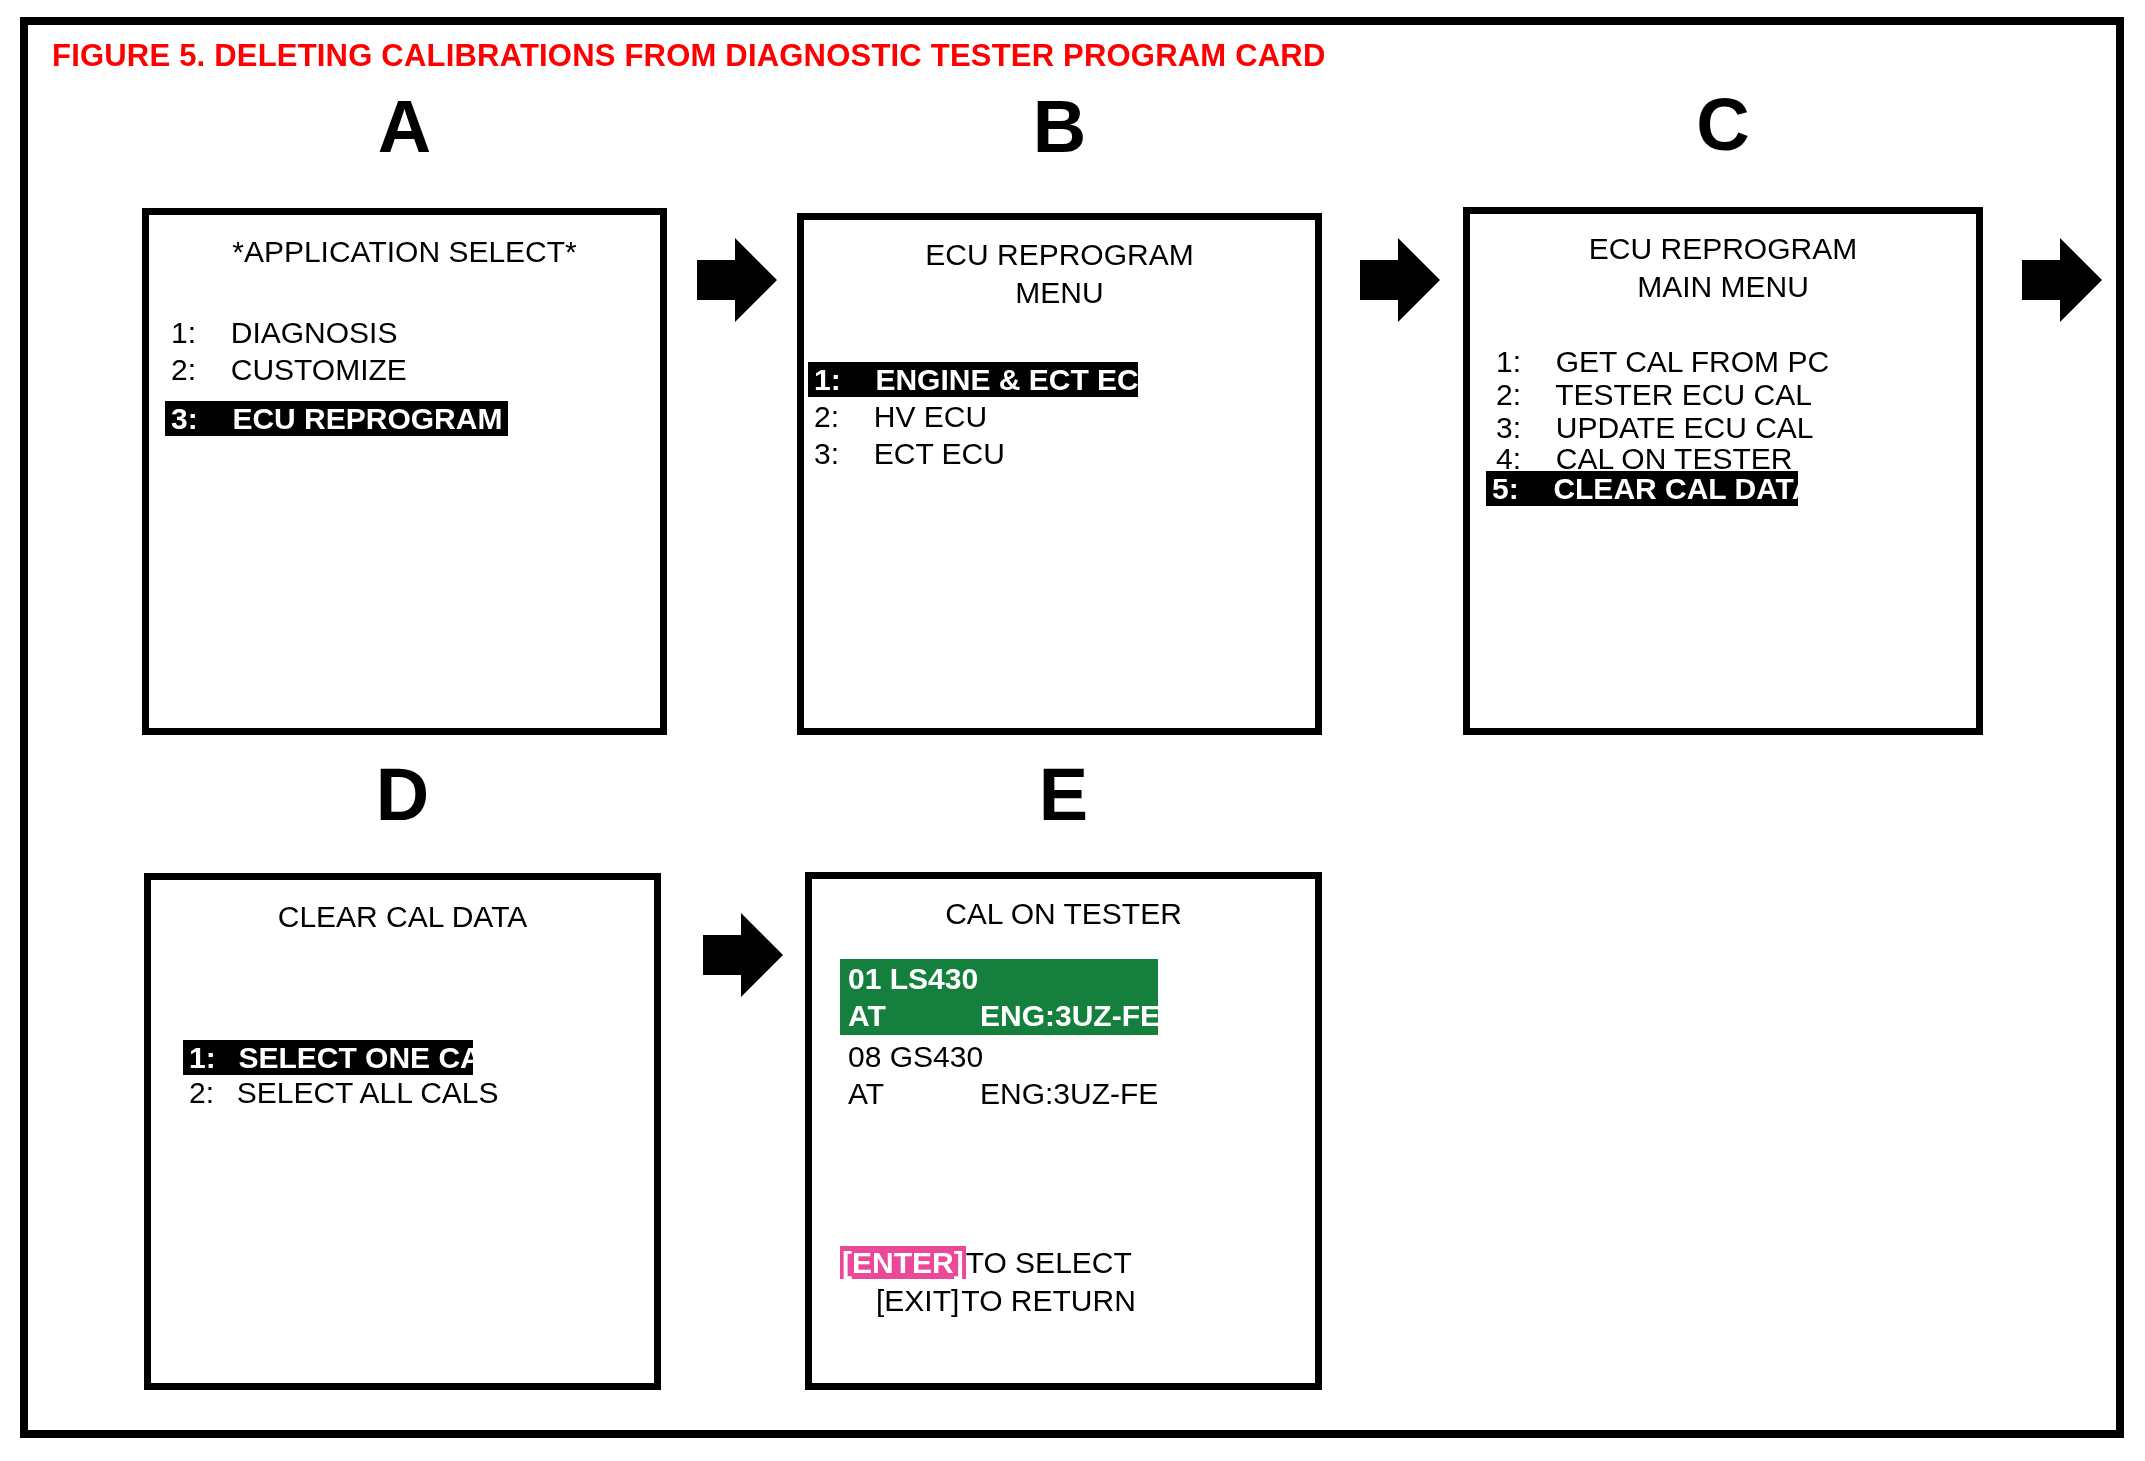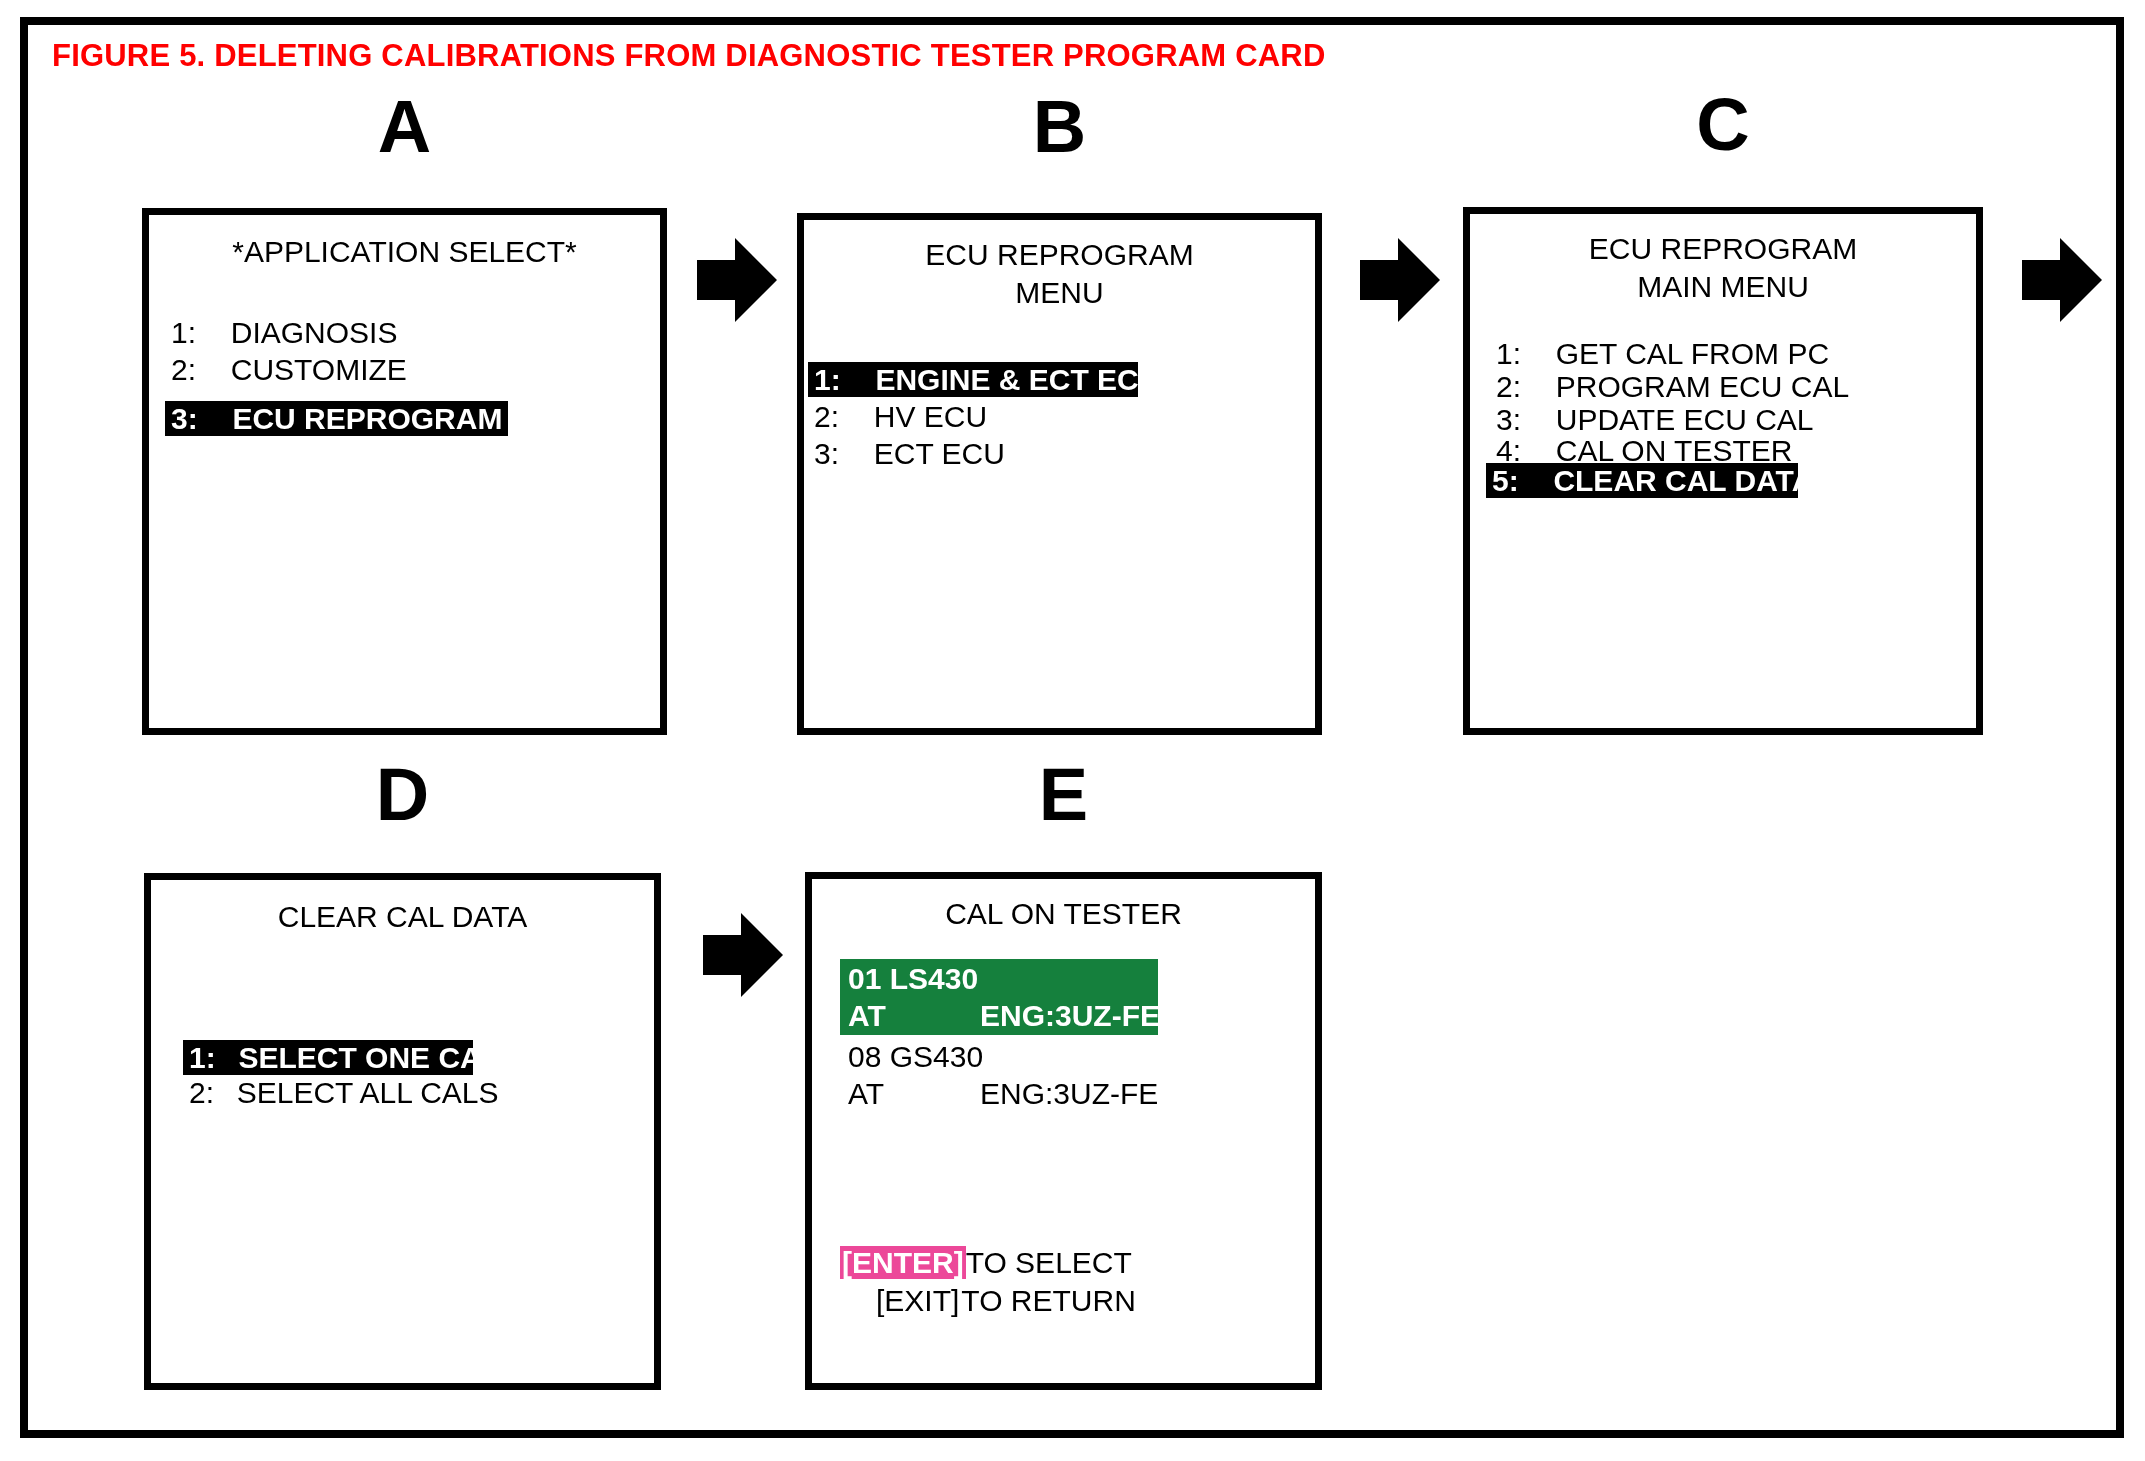--- a/index.html
+++ b/index.html
@@ -142,33 +142,33 @@
       <polygon points="0,22 38,22 38,0 80,42 38,84 38,62 0,62" fill="#000"></polygon>
     </svg>
   </div>
 
   <div class="panel-letter" style="left:1463px;top:88px;width:520px;">C</div>
 
   <div class="screen" style="left:1463px;top:207px;width:520px;height:528px;">
     <div class="screen-title" style="top:18px;">ECU REPROGRAM</div>
     <div class="screen-title" style="top:56px;">MAIN MENU</div>
 
-    <div class="menu" style="top:122px;">
+    <div class="menu" style="top:130px;">
       <div class="hl-wrap">
         <div class="plain-line" style="left:26px;top:0;">
           <span>1:</span>
           <span style="display:inline-block;width:18px;"></span>
           <span>GET CAL FROM PC</span>
         </div>
       </div>
       <div class="hl-wrap" style="margin-top:-2px;">
         <div class="plain-line" style="left:26px;top:0;">
           <span>2:</span>
           <span style="display:inline-block;width:18px;"></span>
-          <span>PROGRAM ECU CAL</span>
+          <span>TESTER ECU CAL</span>
         </div>
       </div>
       <div class="hl-wrap" style="margin-top:-2px;">
         <div class="plain-line" style="left:26px;top:0;">
           <span>3:</span>
           <span style="display:inline-block;width:18px;"></span>
           <span>UPDATE ECU CAL</span>
         </div>
       </div>
       <div class="hl-wrap" style="margin-top:-4px;">

